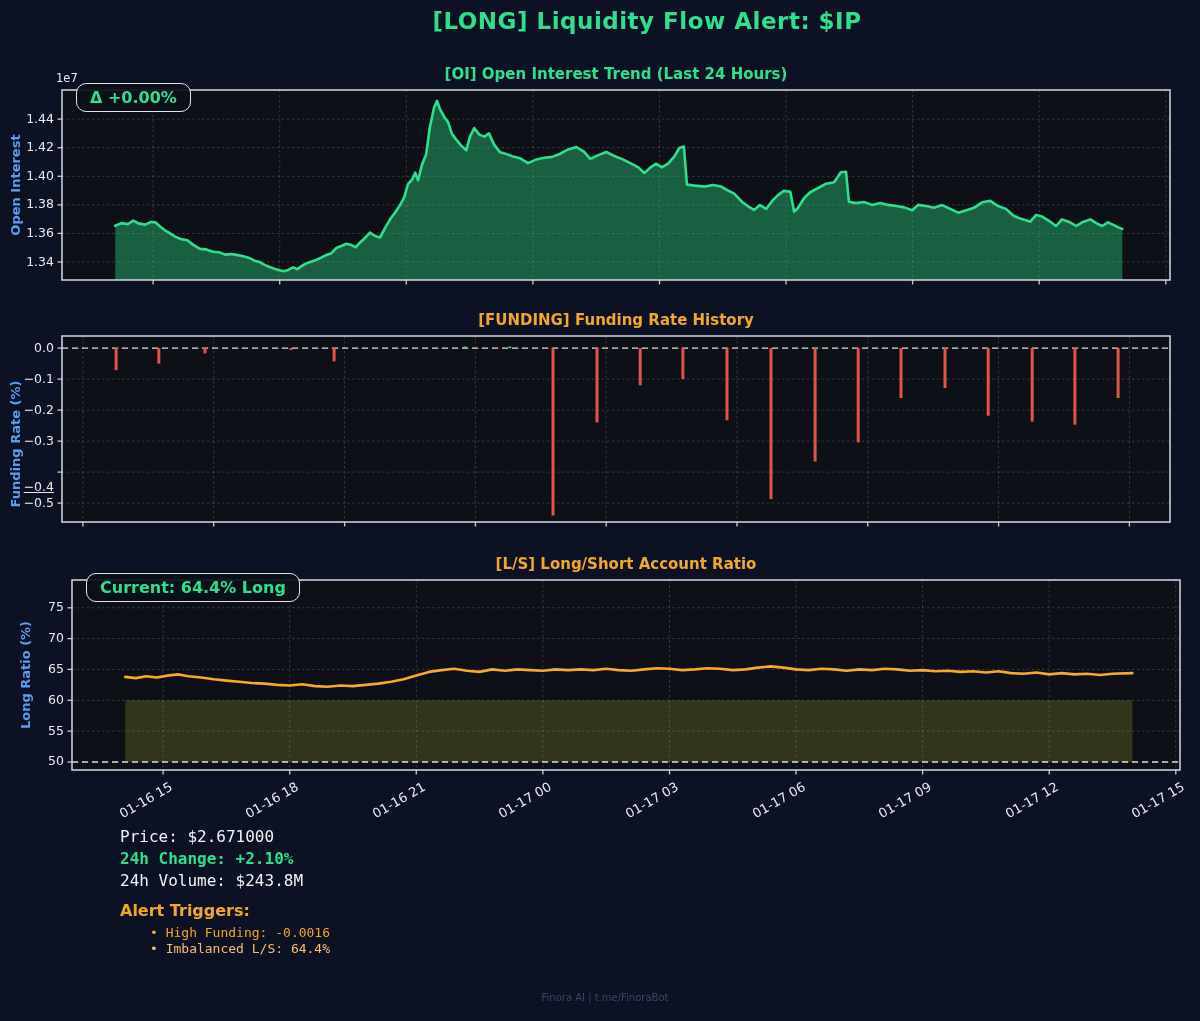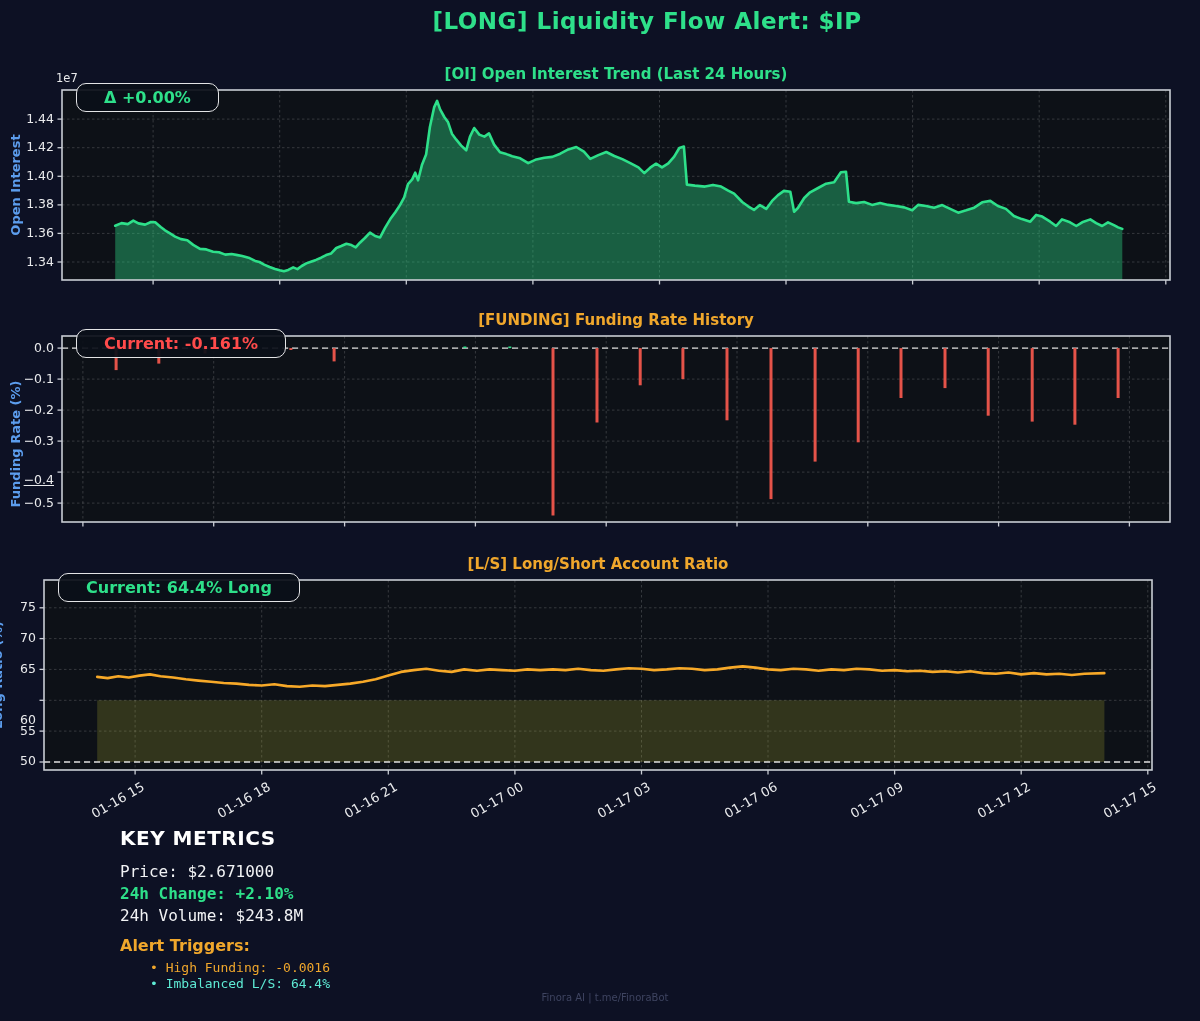--- a/index.html
+++ b/index.html
@@ -9,21 +9,21 @@
        font-size:23px;font-weight:bold;letter-spacing:.5px;padding-left:47px;}
   .chart{position:absolute;}
   .chart-title{position:absolute;left:0;top:-25px;width:100%;text-align:center;
        font-size:15px;font-weight:bold;}
   .y-axis-label{position:absolute;left:-47px;top:50%;
        transform:translate(-50%,-50%) rotate(-90deg);
        font-size:13px;font-weight:bold;color:#5c9ded;white-space:nowrap;}
   .offset-label{position:absolute;left:-6px;top:-19px;font-size:11.5px;color:#e9eaec;}
   .badge{position:absolute;left:14px;top:-7px;z-index:5;
        background:rgba(11,15,25,.93);border:1.5px solid #e3e4e6;border-radius:10px;
-       padding:4px 27px;font-size:16px;font-weight:bold;white-space:nowrap;}
+       padding:4px 13px;font-size:16px;font-weight:bold;white-space:nowrap;}
   .plot-holder{position:absolute;left:0;top:0;}
   .plot-holder svg{overflow:visible;display:block;}
   .y-tick{position:absolute;left:-60px;width:52px;text-align:right;
        font-size:12.5px;color:#e9eaec;}
   .x-tick-anchor{position:absolute;width:0;height:0;}
   .x-tick{position:absolute;right:0;top:0;white-space:nowrap;
        transform:rotate(-30deg);transform-origin:100% 0;
        font-size:13px;color:#e9eaec;}
   .metrics{position:absolute;left:120px;top:826px;}
   .metrics-heading{font-size:20px;font-weight:bold;color:#ffffff;
@@ -89,21 +89,20 @@
     <span class="y-tick" style="top: 134.929px;">1.36</span>
     <span class="y-tick" style="top: 106.357px;">1.38</span>
     <span class="y-tick" style="top: 77.7857px;">1.40</span>
     <span class="y-tick" style="top: 49.2143px; text-align: right;">1.42</span>
     <span class="y-tick" style="top: 20.6429px;">1.44</span>
   </div>
 
 <div class="chart" id="chart-1" style="left: 62px; top: 336px; width: 1108px; height: 216px;">
   <div class="chart-title" style="color: rgb(240, 167, 44);">[FUNDING] Funding Rate History</div>
   <div class="y-axis-label" style="color: rgb(92, 157, 237);">Funding Rate (%)</div>
-  <div class="badge" style="color: rgb(255, 75, 75);">Current: -0.161%</div>
   <div class="plot-holder">
       <svg width="1108" height="186" xmlns="http://www.w3.org/2000/svg">
         <rect x="0" y="0" width="1108" height="186" fill="#0d1117"></rect>
         <line x1="20.9" y1="0" x2="20.9" y2="186" stroke="rgba(255,255,255,0.17)" stroke-width="1" stroke-dasharray="2.5 2.5"></line>
         <line x1="151.7" y1="0" x2="151.7" y2="186" stroke="rgba(255,255,255,0.17)" stroke-width="1" stroke-dasharray="2.5 2.5"></line>
         <line x1="282.6" y1="0" x2="282.6" y2="186" stroke="rgba(255,255,255,0.17)" stroke-width="1" stroke-dasharray="2.5 2.5"></line>
         <line x1="413.4" y1="0" x2="413.4" y2="186" stroke="rgba(255,255,255,0.17)" stroke-width="1" stroke-dasharray="2.5 2.5"></line>
         <line x1="544.2" y1="0" x2="544.2" y2="186" stroke="rgba(255,255,255,0.17)" stroke-width="1" stroke-dasharray="2.5 2.5"></line>
         <line x1="675.0" y1="0" x2="675.0" y2="186" stroke="rgba(255,255,255,0.17)" stroke-width="1" stroke-dasharray="2.5 2.5"></line>
         <line x1="805.8" y1="0" x2="805.8" y2="186" stroke="rgba(255,255,255,0.17)" stroke-width="1" stroke-dasharray="2.5 2.5"></line>
@@ -152,25 +151,25 @@
         <line x1="-4.5" y1="74.1" x2="0" y2="74.1" stroke="#c9cdd4" stroke-width="1.3"></line>
         <line x1="-4.5" y1="105.1" x2="0" y2="105.1" stroke="#c9cdd4" stroke-width="1.3"></line>
         <line x1="-4.5" y1="136.1" x2="0" y2="136.1" stroke="#c9cdd4" stroke-width="1.3"></line>
         <line x1="-4.5" y1="167.1" x2="0" y2="167.1" stroke="#c9cdd4" stroke-width="1.3"></line>
       </svg>
     </div>
 <span class="y-tick" style="top: 3.59px;">0.0</span>
     <span class="y-tick" style="top: 34.59px;">−0.1</span>
     <span class="y-tick" style="top: 65.59px;">−0.2</span>
     <span class="y-tick" style="top: 96.59px;">−0.3</span>
-    <span class="y-tick" style="top: 136px; text-decoration: underline;">−0.4</span>
+    <span class="y-tick" style="top: 143px; text-decoration: underline;">−0.4</span>
     <span class="y-tick" style="top: 158.59px;">−0.5</span>
   </div>
 
-<div class="chart" id="chart-2" style="left: 44px; top: 580px; width: 1108px; height: 190px;">
+<div class="chart" id="chart-2" style="left: 72px; top: 580px; width: 1108px; height: 190px;">
   <div class="chart-title" style="color: rgb(240, 167, 44);">[L/S] Long/Short Account Ratio</div>
   <div class="y-axis-label" style="color: rgb(92, 157, 237);">Long Ratio (%)</div>
   <div class="badge" style="color: rgb(46, 224, 138);">Current: 64.4% Long</div>
   <div class="plot-holder">
       <svg width="1108" height="190" xmlns="http://www.w3.org/2000/svg">
         <rect x="0" y="0" width="1108" height="190" fill="#0d1117"></rect>
         <line x1="91.1" y1="0" x2="91.1" y2="190" stroke="rgba(255,255,255,0.17)" stroke-width="1" stroke-dasharray="2.5 2.5"></line>
         <line x1="217.7" y1="0" x2="217.7" y2="190" stroke="rgba(255,255,255,0.17)" stroke-width="1" stroke-dasharray="2.5 2.5"></line>
         <line x1="344.3" y1="0" x2="344.3" y2="190" stroke="rgba(255,255,255,0.17)" stroke-width="1" stroke-dasharray="2.5 2.5"></line>
         <line x1="470.9" y1="0" x2="470.9" y2="190" stroke="rgba(255,255,255,0.17)" stroke-width="1" stroke-dasharray="2.5 2.5"></line>
@@ -201,21 +200,21 @@
         <line x1="-4.5" y1="182.0" x2="0" y2="182.0" stroke="#c9cdd4" stroke-width="1.3"></line>
         <line x1="-4.5" y1="151.1" x2="0" y2="151.1" stroke="#c9cdd4" stroke-width="1.3"></line>
         <line x1="-4.5" y1="120.3" x2="0" y2="120.3" stroke="#c9cdd4" stroke-width="1.3"></line>
         <line x1="-4.5" y1="89.4" x2="0" y2="89.4" stroke="#c9cdd4" stroke-width="1.3"></line>
         <line x1="-4.5" y1="58.6" x2="0" y2="58.6" stroke="#c9cdd4" stroke-width="1.3"></line>
         <line x1="-4.5" y1="27.8" x2="0" y2="27.8" stroke="#c9cdd4" stroke-width="1.3"></line>
       </svg>
     </div>
 <span class="y-tick" style="top: 173.481px;">50</span>
     <span class="y-tick" style="top: 142.636px;">55</span>
-    <span class="y-tick" style="top: 111.792px; margin-top: 20px;">60</span>
+    <span class="y-tick" style="top: 111.792px;">60</span>
     <span class="y-tick" style="top: 80.9481px;">65</span>
     <span class="y-tick" style="top: 50.1039px;">70</span>
     <span class="y-tick" style="top: 19.2597px;">75</span>
     <div class="x-tick-anchor" style="left: 95.1379px; top: 199px;">
       <span class="x-tick">01-16 15</span>
     </div>
     <div class="x-tick-anchor" style="left: 221.718px; top: 199px;">
       <span class="x-tick">01-16 18</span>
     </div>
     <div class="x-tick-anchor" style="left: 348.299px; top: 199px;">
@@ -235,22 +234,21 @@
     </div>
     <div class="x-tick-anchor" style="left: 981.2px; top: 199px;">
       <span class="x-tick">01-17 12</span>
     </div>
     <div class="x-tick-anchor" style="left: 1107.78px; top: 199px;">
       <span class="x-tick">01-17 15</span>
     </div>
   </div>
 
 <div class="metrics">
-  <div class="metrics-heading">KEY METRICS</div>
   <div class="metric-row price">Price: $2.671000</div>
   <div class="metric-row change" style="color: rgb(46, 224, 138);">24h Change: +2.10%</div>
   <div class="metric-row volume">24h Volume: $243.8M</div>
   <div class="alerts-heading" style="color: rgb(240, 167, 44);">Alert Triggers:</div>
   <div class="alert-line" style="color: rgb(240, 167, 44);">• High Funding: -0.0016</div>
-  <div class="alert-line" style="color: #5eead4;">• Imbalanced L/S: 64.4%</div>
+  <div class="alert-line" style="color: #fdba74;">• Imbalanced L/S: 64.4%</div>
 </div>
 
 <div class="footer" style="color: rgb(62, 68, 96);">Finora AI | t.me/FinoraBot</div>
 
 </body></html>

